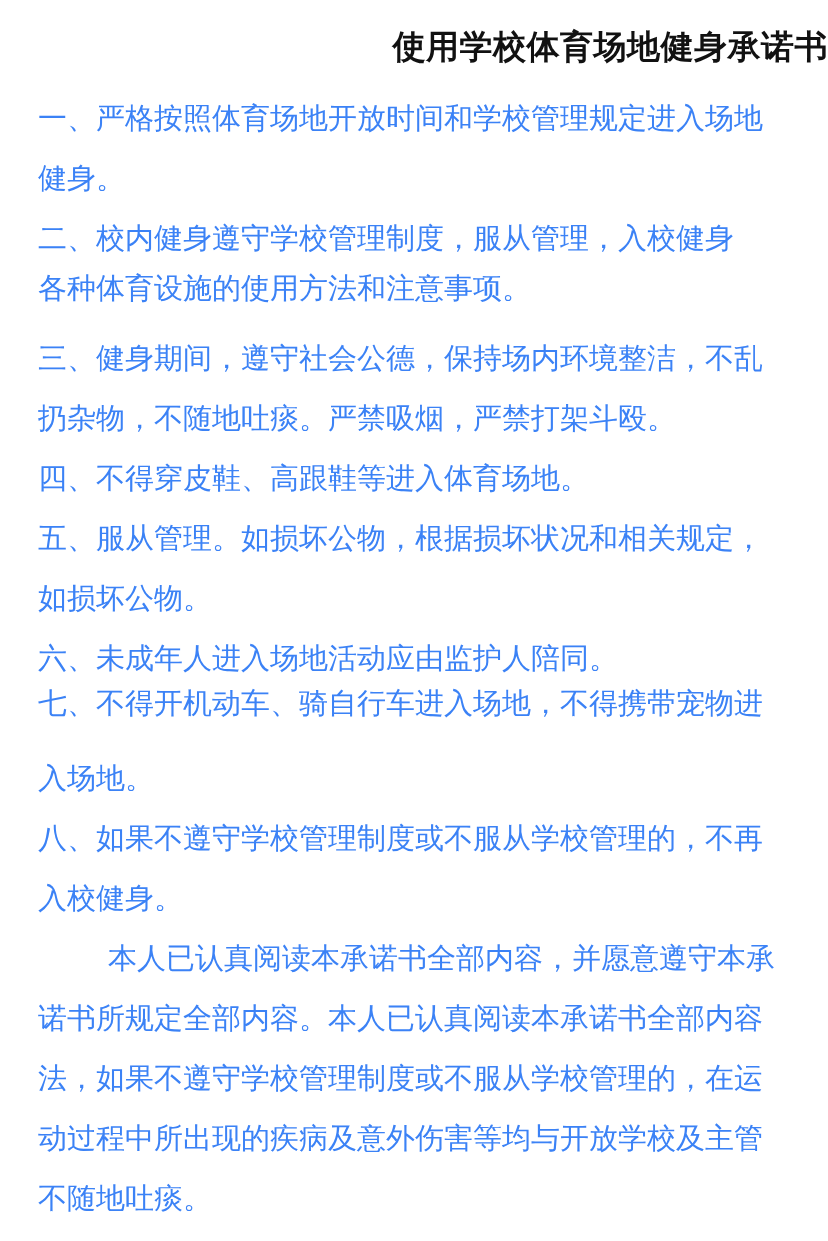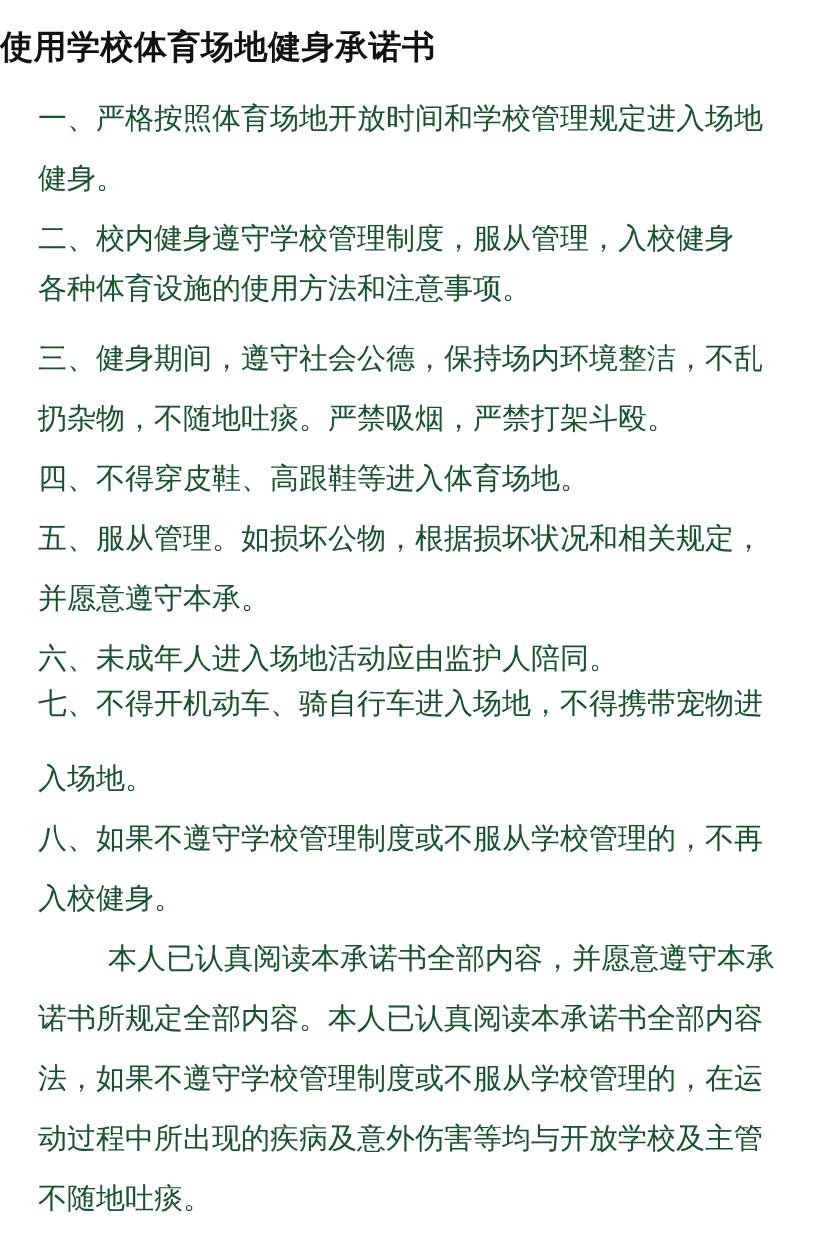--- a/index.html
+++ b/index.html
@@ -20,35 +20,35 @@
       left: 0;
       top: 0;
       width: 828px;
       height: 1241px;
     }
     .title {
       position: absolute;
       left: 0;
       top: 26px;
       width: 828px;
-      text-align: left;
+      text-align: right;
       font-size: 33px;
       font-weight: bold;
       line-height: 42px;
       letter-spacing: 0.5px;
       color: #111111;
     }
     .line {
       position: absolute;
       left: 38px;
       width: 760px;
       font-size: 29px;
       line-height: 40px;
       white-space: nowrap;
-      color: #14532d;
+      color: #3b82f6;
     }
     .indent {
       left: 108px;
     }
   </style>
 </head>
 <body>
 
 <div class="doc">
   <div class="title">使用学校体育场地健身承诺书</div>
@@ -67,21 +67,21 @@
     <div class="line" style="top:338px">三、健身期间，遵守社会公德，保持场内环境整洁，不乱</div>
     <div class="line" style="top:398px">扔杂物，不随地吐痰。严禁吸烟，严禁打架斗殴。</div>
   </div>
 
   <div>
     <div class="line" style="top:458px">四、不得穿皮鞋、高跟鞋等进入体育场地。</div>
   </div>
 
   <div>
     <div class="line" style="top:518px">五、服从管理。如损坏公物，根据损坏状况和相关规定，</div>
-    <div class="line" style="top:578px">并愿意遵守本承。</div>
+    <div class="line" style="top:578px">如损坏公物。</div>
   </div>
 
   <div>
     <div class="line" style="top:638px">六、未成年人进入场地活动应由监护人陪同。</div>
   </div>
 
   <div>
     <div class="line" style="top:683px">七、不得开机动车、骑自行车进入场地，不得携带宠物进</div>
     <div class="line" style="top:758px">入场地。</div>
   </div>

